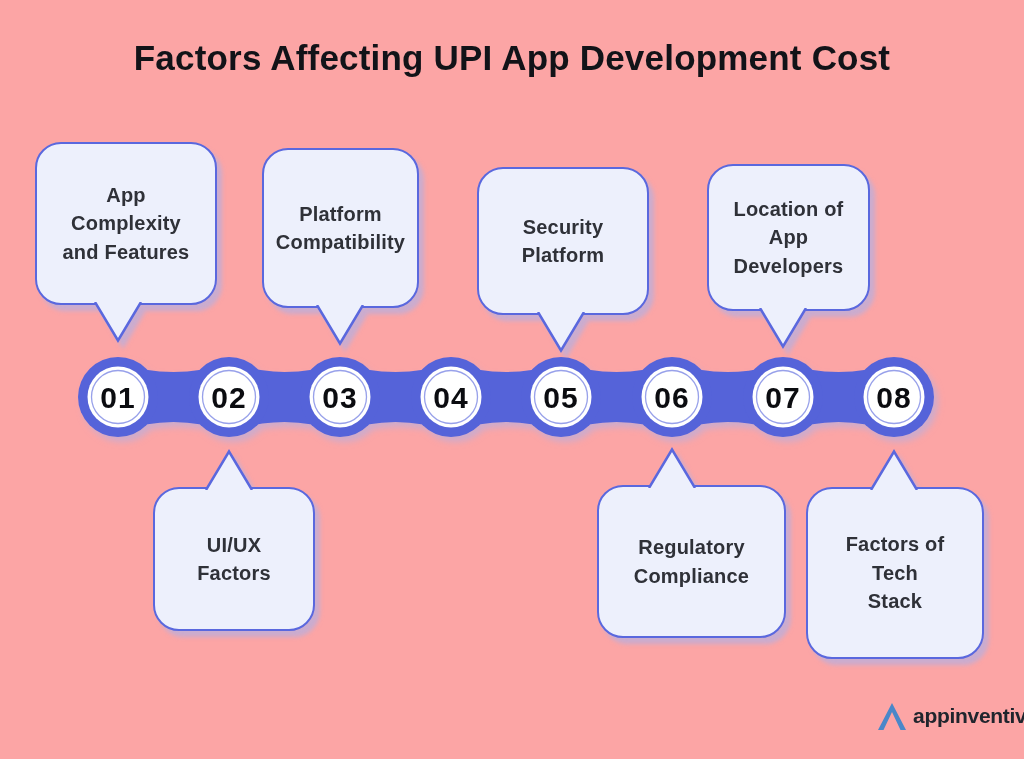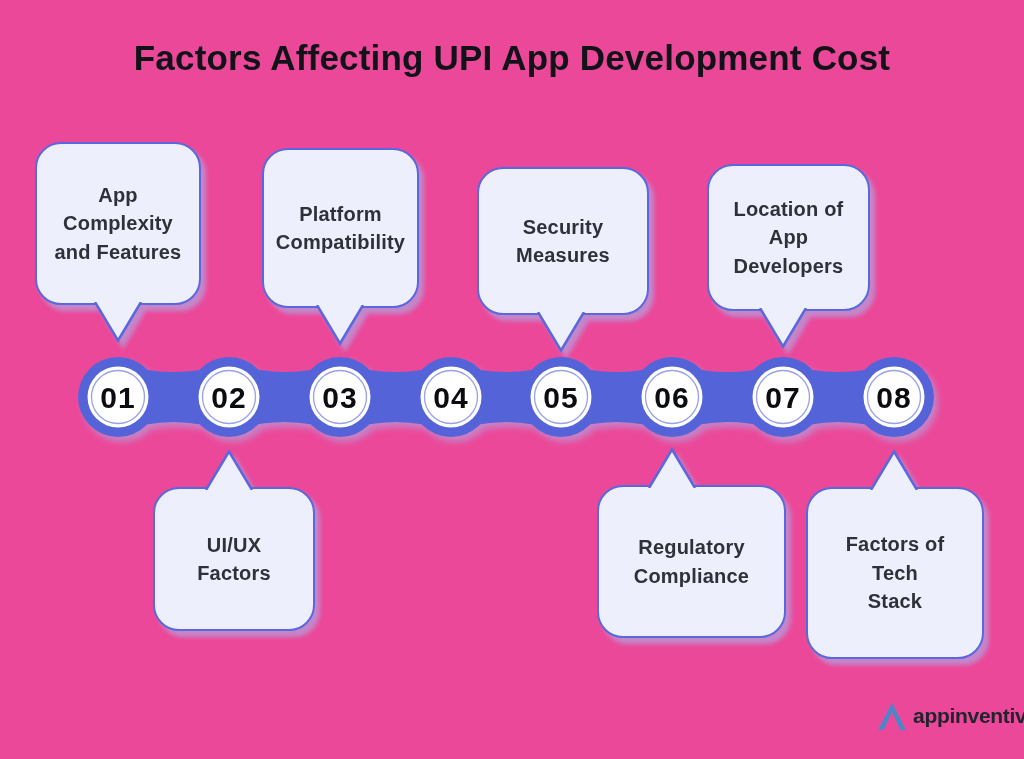--- a/index.html
+++ b/index.html
@@ -1,19 +1,19 @@
 <!DOCTYPE html>
 <html><head>
 <meta charset="utf-8">
 <style>
   html,body{margin:0;padding:0;background:#ffffff;}
   .canvas{
     position:relative;
     width:1024px;height:759px;
-    background:#ec4899;
+    background:#fca5a5;
     font-family:"Liberation Sans", sans-serif;
     overflow:hidden;
   }
   .title{
     position:absolute;
     left:0; top:38px; width:1024px;
     text-align:center;
     font-size:35px;
     font-weight:800;
     letter-spacing:.2px;
@@ -39,21 +39,21 @@
     line-height:1.42;
     color:#2F3138;
     text-align:center;
     letter-spacing:.2px;
   }
   .tail{position:absolute; z-index:2;}
   .tail path{fill:#EDF0FC; stroke:#5A68DE; stroke-width:2.5; stroke-linejoin:miter;}
   .tail-down{bottom:-38px;}
   .tail-up{top:-38px;}
 
-  .b1{left:35px;  top:142px; width:166px; height:163px;}
+  .b1{left:35px;  top:142px; width:166px; height:163px;padding-left:16px;}
   .b2{left:262px; top:148px; width:157px; height:160px;}
   .b3{left:477px; top:167px; width:172px; height:148px;}
   .b4{left:707px; top:164px; width:163px; height:147px;}
   .b5{left:153px; top:487px; width:162px; height:144px;}
   .b6{left:385px; top:502px; width:148px; height:157px;}
   .b7{left:597px; top:485px; width:189px; height:153px;}
   .b8{left:806px; top:487px; width:178px; height:172px;}
 
   .b1 .tail{left:57px;} .b2 .tail{left:52px;} .b3 .tail{left:58px;} .b4 .tail{left:50px;}
   .b5 .tail{left:50px;} .b6 .tail{left:40px;} .b7 .tail{left:49px;} .b8 .tail{left:62px;}
@@ -113,21 +113,21 @@
     <div class="bubble-box">
       <span class="bubble-label">Platform Compatibility</span>
     </div>
     <svg class="tail tail-down" width="52" height="41" viewBox="0 0 52 41">
         <path d="M3,0 L26,38.5 L49,0"></path>
       </svg>
   </div>
 
   <div class="bubble b3">
     <div class="bubble-box">
-      <span class="bubble-label">Security Measures</span>
+      <span class="bubble-label">Security Platform</span>
     </div>
     <svg class="tail tail-down" width="52" height="41" viewBox="0 0 52 41">
         <path d="M3,0 L26,38.5 L49,0"></path>
       </svg>
   </div>
 
   <div class="bubble b4">
     <div class="bubble-box">
       <span class="bubble-label">Location of App Developers</span>
     </div>

